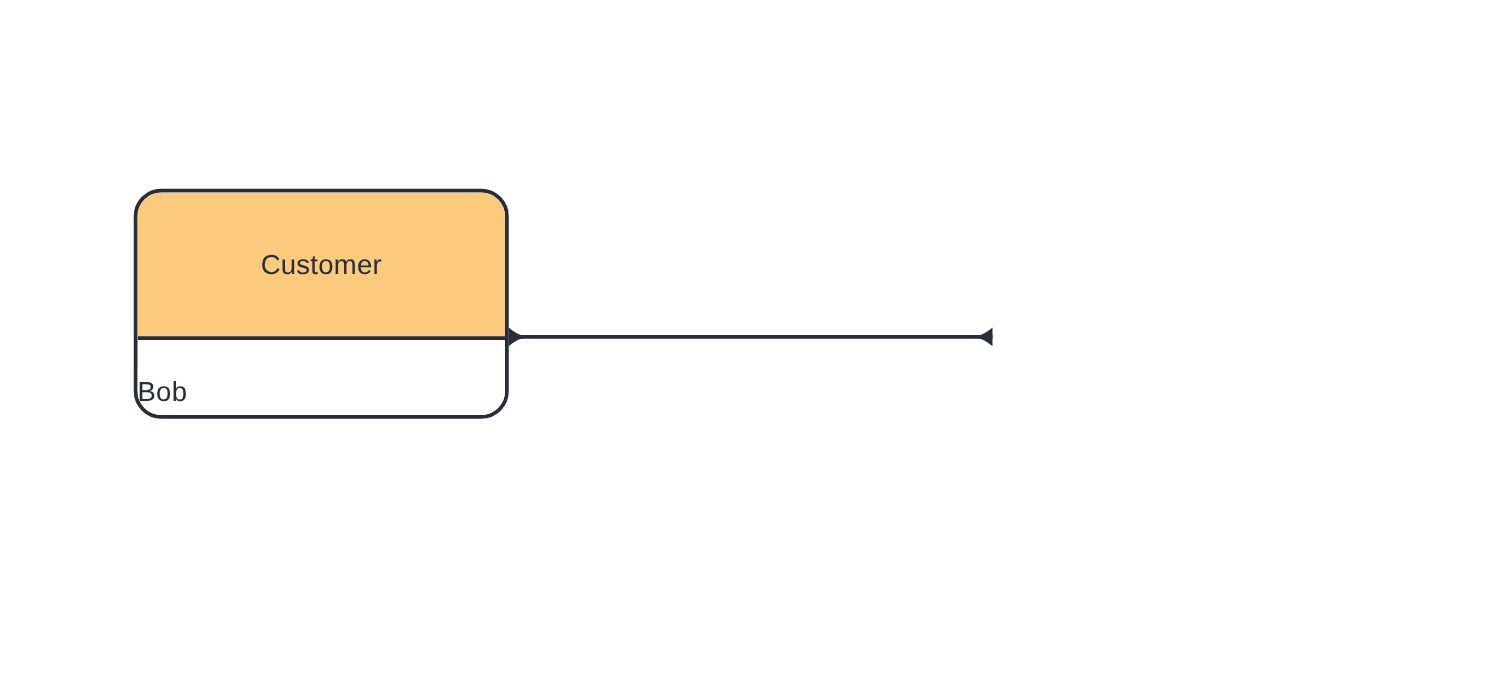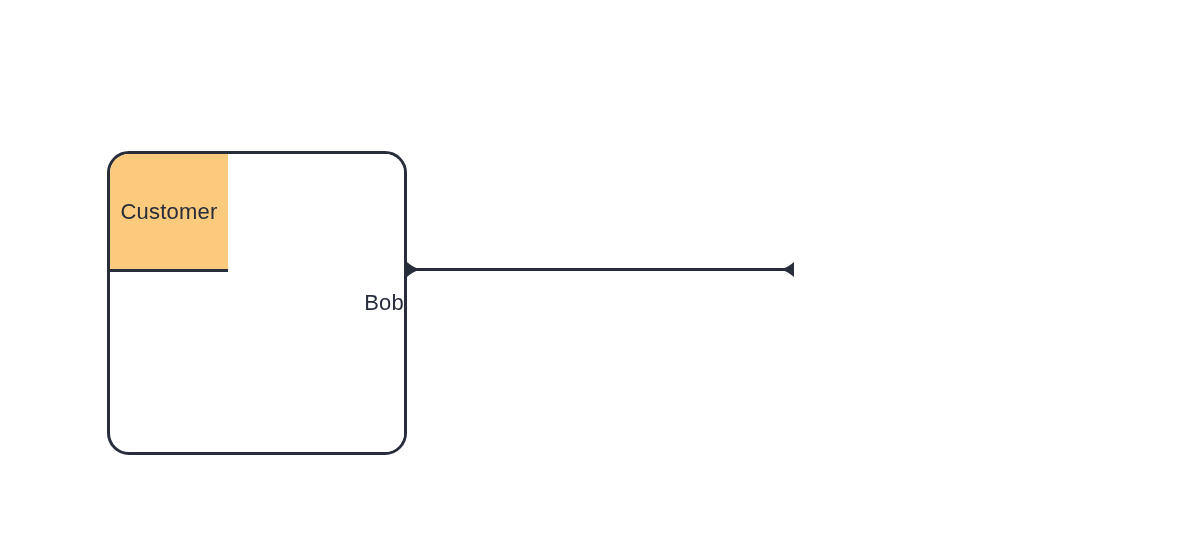--- a/index.html
+++ b/index.html
@@ -15,45 +15,46 @@
     font-family: "Liberation Sans", "DejaVu Sans", sans-serif;
     overflow: hidden;
   }
   .canvas {
     position: relative;
     width: 1201px; height: 543px;
     background: var(--canvas-bg);
   }
   .entity-card {
     position: absolute;
-    width: 300px; height: 304px;
+    width: 300px; height: 184px;
     border: 3px solid var(--stroke);
     border-radius: 22px;
     background: var(--body-fill);
     display: flex;
+    flex-direction: column;
     overflow: hidden;
     gap: 23px;
   }
   .entity-card.left  { left: 107px; top: 151px; }
   .entity-card.right { left: 794px; top: 151px; }
   .entity-header {
     height: 118px;
     flex: 0 0 118px;
     background: var(--header-fill);
     border-bottom: 3px solid var(--stroke);
     display: flex;
     align-items: center;
     justify-content: center;
   }
   .entity-body {
     flex: 1 1 auto;
     background: var(--body-fill);
     display: flex;
     align-items: center;
-    justify-content: flex-end;
+    justify-content: flex-start;
   }
   .entity-title, .entity-attr {
     color: var(--stroke);
     font-size: 22px;
     font-weight: 400;
     letter-spacing: 0.2px;
     white-space: nowrap;
   }
   .connector-svg {
     position: absolute;

